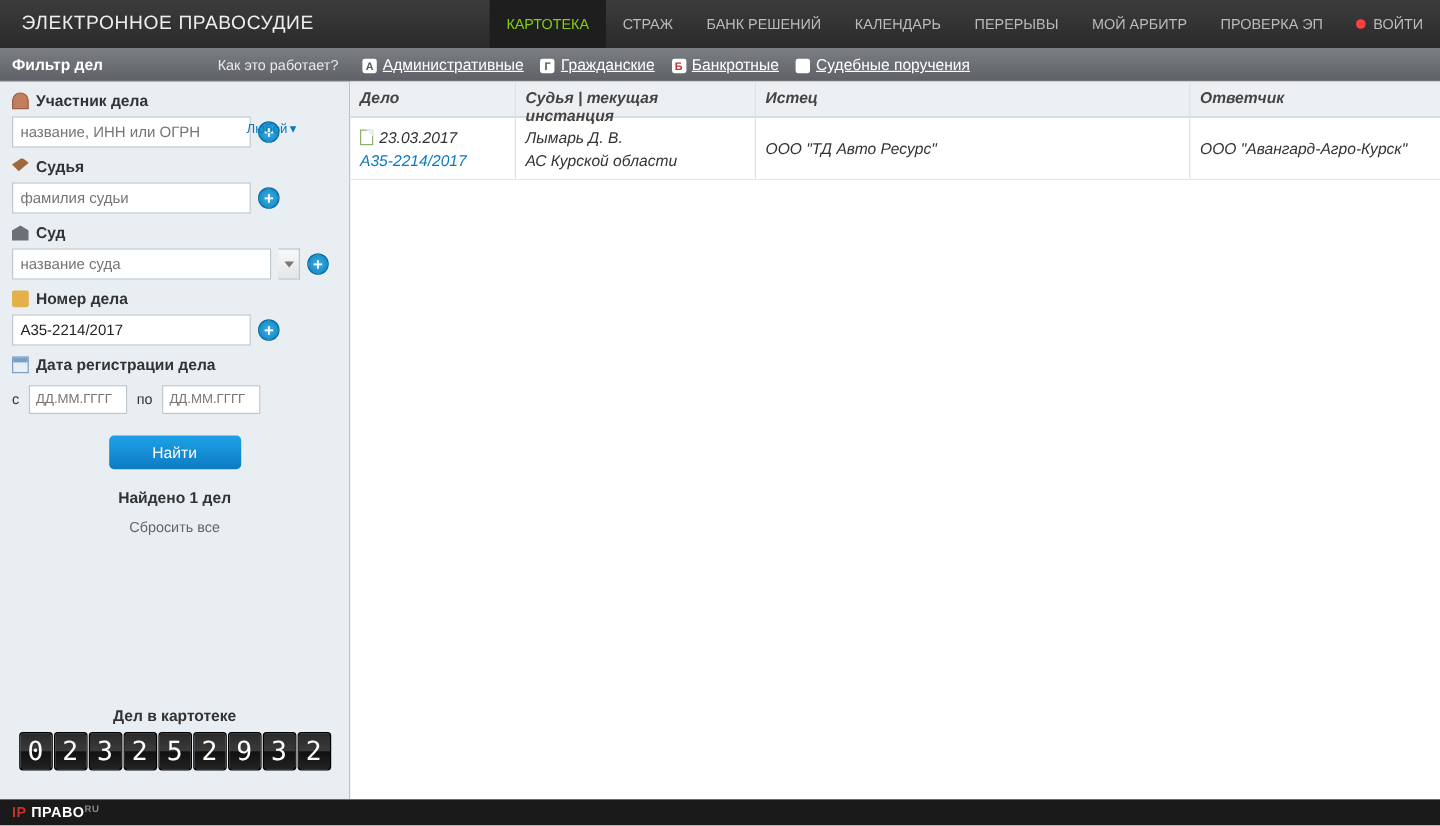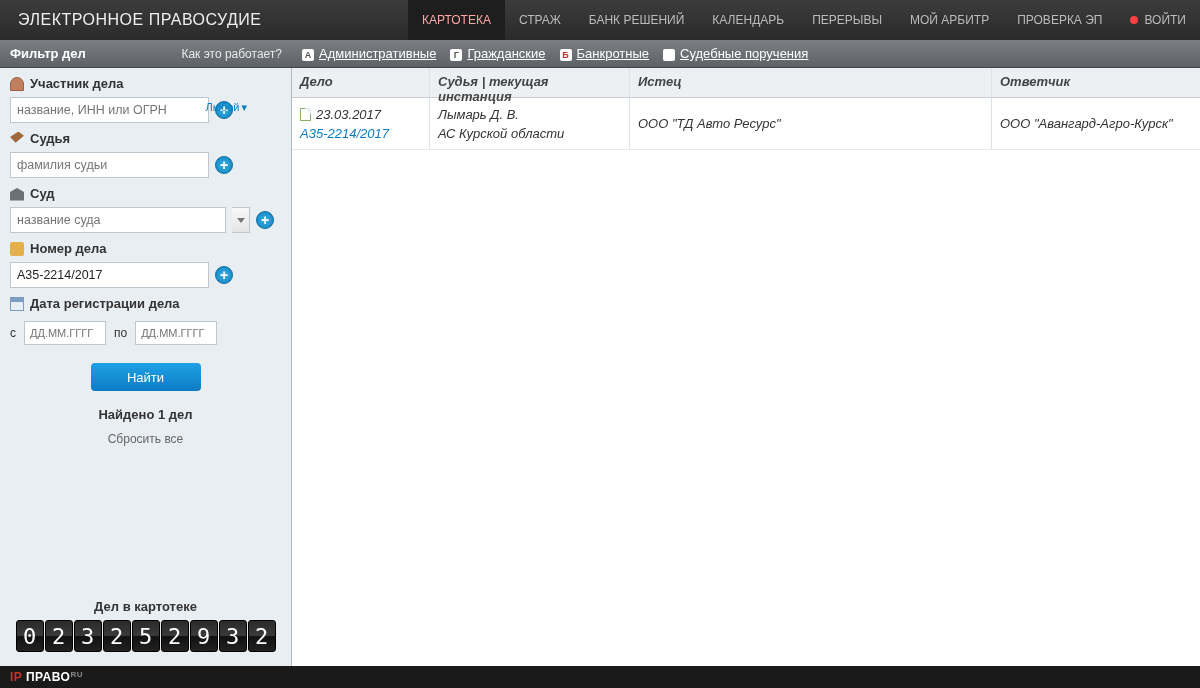--- a/index.html
+++ b/index.html
@@ -3,21 +3,21 @@
 <meta charset="utf-8">
 <style>
 * { margin: 0; padding: 0; box-sizing: border-box; }
 body { font-family: Arial, sans-serif; font-size: 13px; color: #333; background: #fff; width: 1200px; height: 688px; overflow: hidden; }
 
 
 .topnav { height: 40px; background: linear-gradient(#3c3c3c,#2a2a2a); display: flex; align-items: center; color: #ddd; }
 .logo { padding: 0 18px; font-size: 16px; letter-spacing: .5px; color: #eee; }
 .topnav-spacer { flex: 1; }
 .topnav-item { padding: 0 14px; font-size: 12px; color: #bbb; height: 40px; display: flex; align-items: center; cursor: pointer; }
-.topnav-item.active { background: #1e1e1e; color: #fca5a5; }
+.topnav-item.active { background: #1e1e1e; color: #84cc16; }
 .login-dot { width: 8px; height: 8px; border-radius: 50%; background: #ff4040; margin-right: 6px; display: inline-block; }
 
 
 .secbar { height: 28px; background: linear-gradient(#7b7f84,#5e6266); display: flex; align-items: center; color: #fff; font-size: 13px; border-bottom: 1px solid #3f4246; }
 .sec-left { width: 292px; display: flex; align-items: center; padding: 0 10px; font-weight: bold; }
 .sec-left-help { margin-left: auto; font-weight: normal; font-size: 12px; color: #e8e8e8; cursor: pointer; }
 .sec-right { flex: 1; display: flex; align-items: center; gap: 14px; padding-left: 10px; }
 .chk { width: 12px; height: 12px; background:#fff; border-radius:2px; display:inline-flex; align-items:center; justify-content:center; font-size:9px; font-weight:bold; color:#555; margin-right:5px; vertical-align:middle; }
 .chk.b { color:#c0392b; }
 .sec-item { cursor: pointer; text-decoration: underline; }
@@ -40,21 +40,21 @@
 .type-sel::after{content:"▾"; margin-left:2px;}
 
 .date-row { display:flex; align-items:center; gap:8px; padding-top:4px; }
 .date-row .lbl{ font-size:12px; }
 .date-inp { width:82px; height:24px; border:1px solid #bfc7ce; background:#fff; padding:0 5px; font-size:11px; color:#999; }
 
 .findbtn { margin: 18px auto 8px auto; display:block; width:110px; height:28px; border:none; border-radius:4px; background:linear-gradient(#1ea1e6,#0d7bc4); color:#fff; font-size:13px; cursor:pointer; }
 .found { text-align:center; font-weight:bold; margin-top:8px; }
 .reset { text-align:center; margin-top:10px; color:#666; font-size:12px; cursor:pointer; }
 
-.counter-wrap { margin-top:auto; padding: 10px 0 14px 0; text-align:center; }
+.counter-wrap { margin-top:auto; padding: 10px 0 24px 0; text-align:center; }
 .counter-label { font-weight:bold; margin-bottom:6px; }
 .counter { display:inline-flex; gap:1px; }
 .digit { width:28px; height:32px; background:linear-gradient(#2a2a2a 0%,#3a3a3a 48%,#111 52%,#222 100%); color:#fff; font-size:22px; display:flex; align-items:center; justify-content:center; border-radius:3px; border:1px solid #000; font-family: monospace;}
 
 
 .ic { width:14px; height:14px; display:inline-block; }
 .ic-person{ background:#c08060; border-radius:50% 50% 0 0; border:1px solid #a06040;}
 .ic-gavel{ background:#a0693b; clip-path: polygon(0 40%,60% 0,100% 30%,40% 80%);}
 .ic-court{ background:#6b7076; clip-path: polygon(0 100%,0 40%,50% 10%,100% 40%,100% 100%);}
 .ic-folder{ background:#e4b04a; border-radius:2px; }

